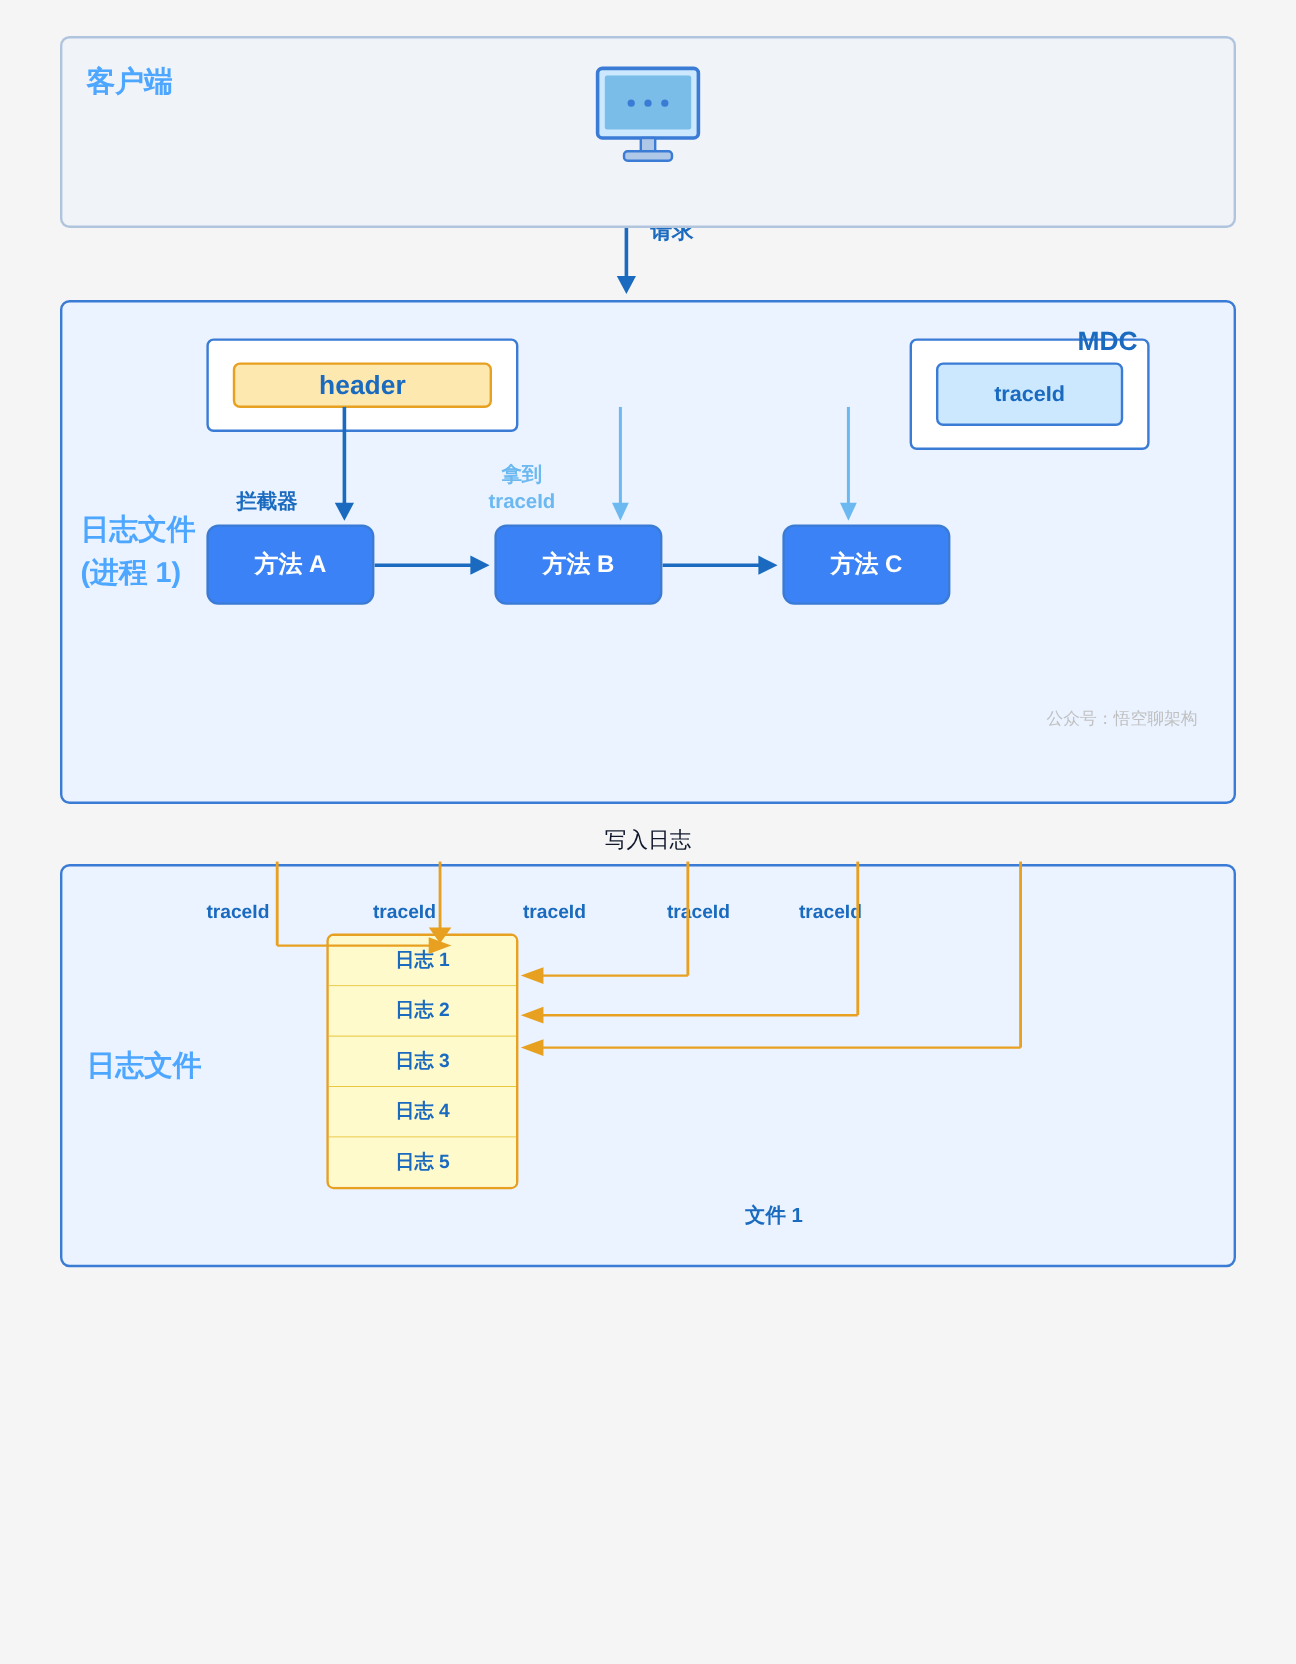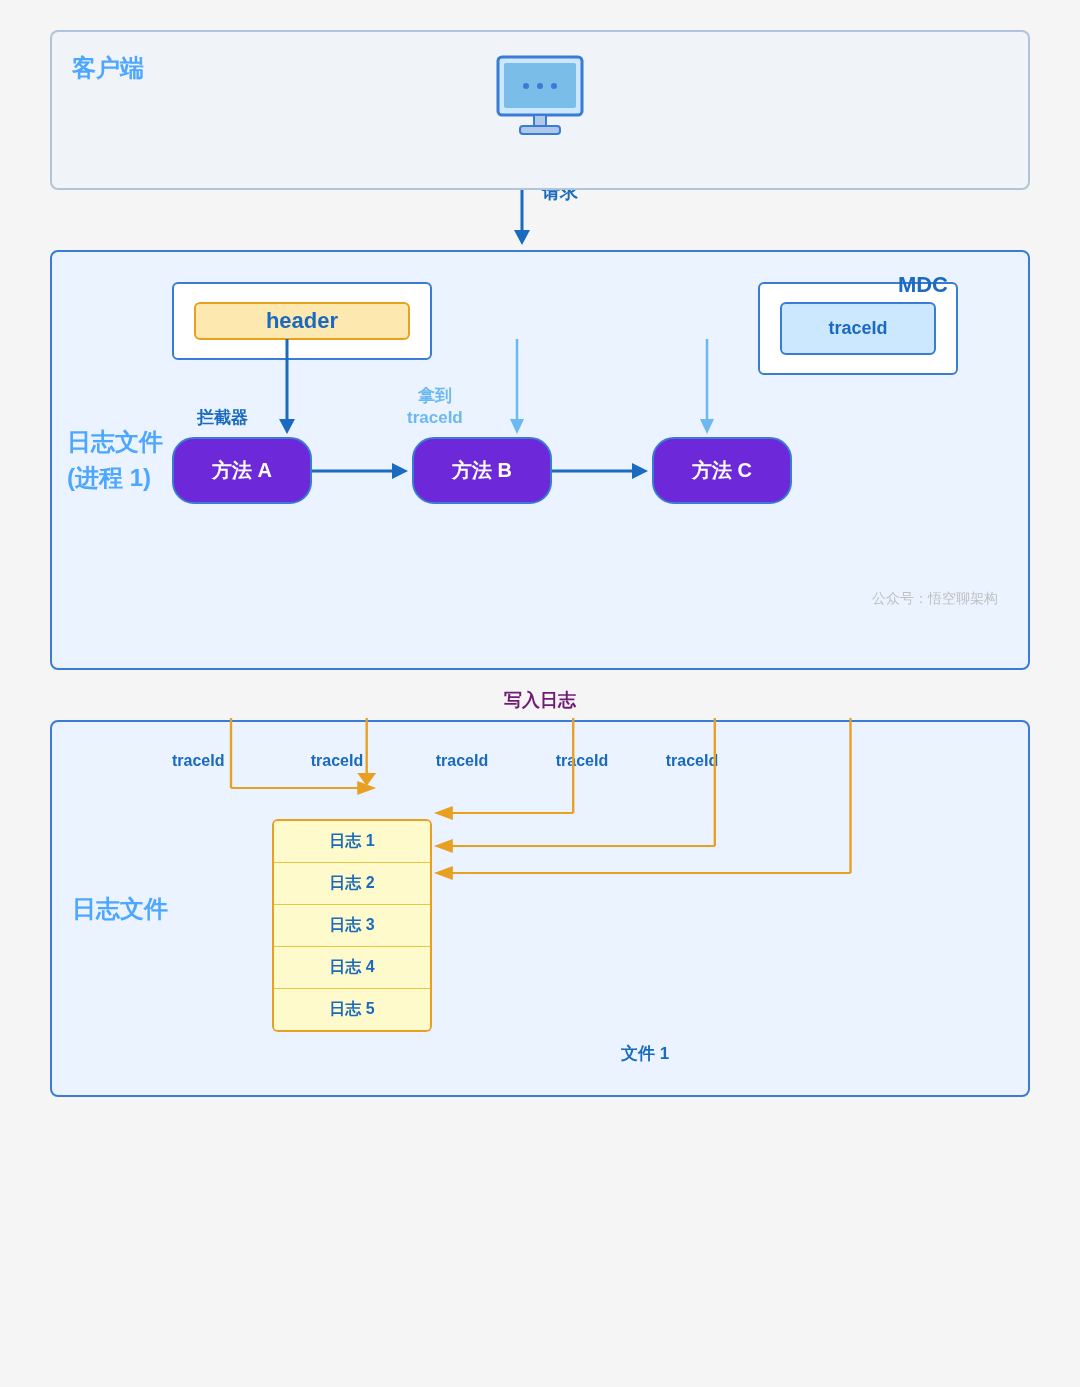--- a/index.html
+++ b/index.html
@@ -149,23 +149,23 @@
     }
 
     .methods-row {
       display: flex;
       align-items: center;
       gap: 0;
       margin-top: 8px;
     }
 
     .method-box {
-      background: #6d28d9;
-      border: 2px solid #3a7bd5;
-      border-radius: 22px;
+      background: #3b82f6;
+      border: 2px solid #3a7bd5;
+      border-radius: 10px;
       padding: 18px 30px;
       font-size: 20px;
       font-weight: bold;
       color: white;
       text-align: center;
       width: 140px;
     }
 
     .watermark {
       font-size: 14px;
@@ -235,22 +235,22 @@
       font-size: 17px;
       font-weight: bold;
       color: #1a6abf;
       text-align: center;
       margin-top: 10px;
       margin-left: 120px;
     }
 
     .write-log-label {
       font-size: 18px;
-      font-weight: bold;
-      color: #701a75;
+      font-weight: normal;
+      color: #0f172a;
       text-align: center;
       padding: 12px 0 8px;
     }
   </style>
 </head>
 <body>
 
 <div class="diagram-container">
 
   <div class="client-section">
@@ -355,21 +355,21 @@
       <div class="traceid-labels-row">
         <span class="traceid-label-item" style="width:100px; text-align:left;">traceId</span>
         <span class="traceid-label-item" style="width:130px; text-align:center;">traceId</span>
         <span class="traceid-label-item" style="width:120px; text-align:center;">traceId</span>
         <span class="traceid-label-item" style="width:120px; text-align:center;">traceId</span>
         <span class="traceid-label-item" style="width:100px; text-align:center;">traceId</span>
       </div>
 
       <div style="position:relative; width:100%;">
 
-        <div class="log-stack" style="margin-left:100px;margin-top:41px;">
+        <div class="log-stack" style="margin-left:100px;">
           <div class="log-item">日志 1</div>
           <div class="log-item">日志 2</div>
           <div class="log-item">日志 3</div>
           <div class="log-item">日志 4</div>
           <div class="log-item">日志 5</div>
         </div>
 
         <svg style="position:absolute; top:-60px; left:0; width:100%; height:220px; overflow:visible;" viewBox="0 0 700 220" preserveAspectRatio="none">
 
           <line x1="50" y1="0" x2="50" y2="70" stroke="#e8a020" stroke-width="2"></line>

